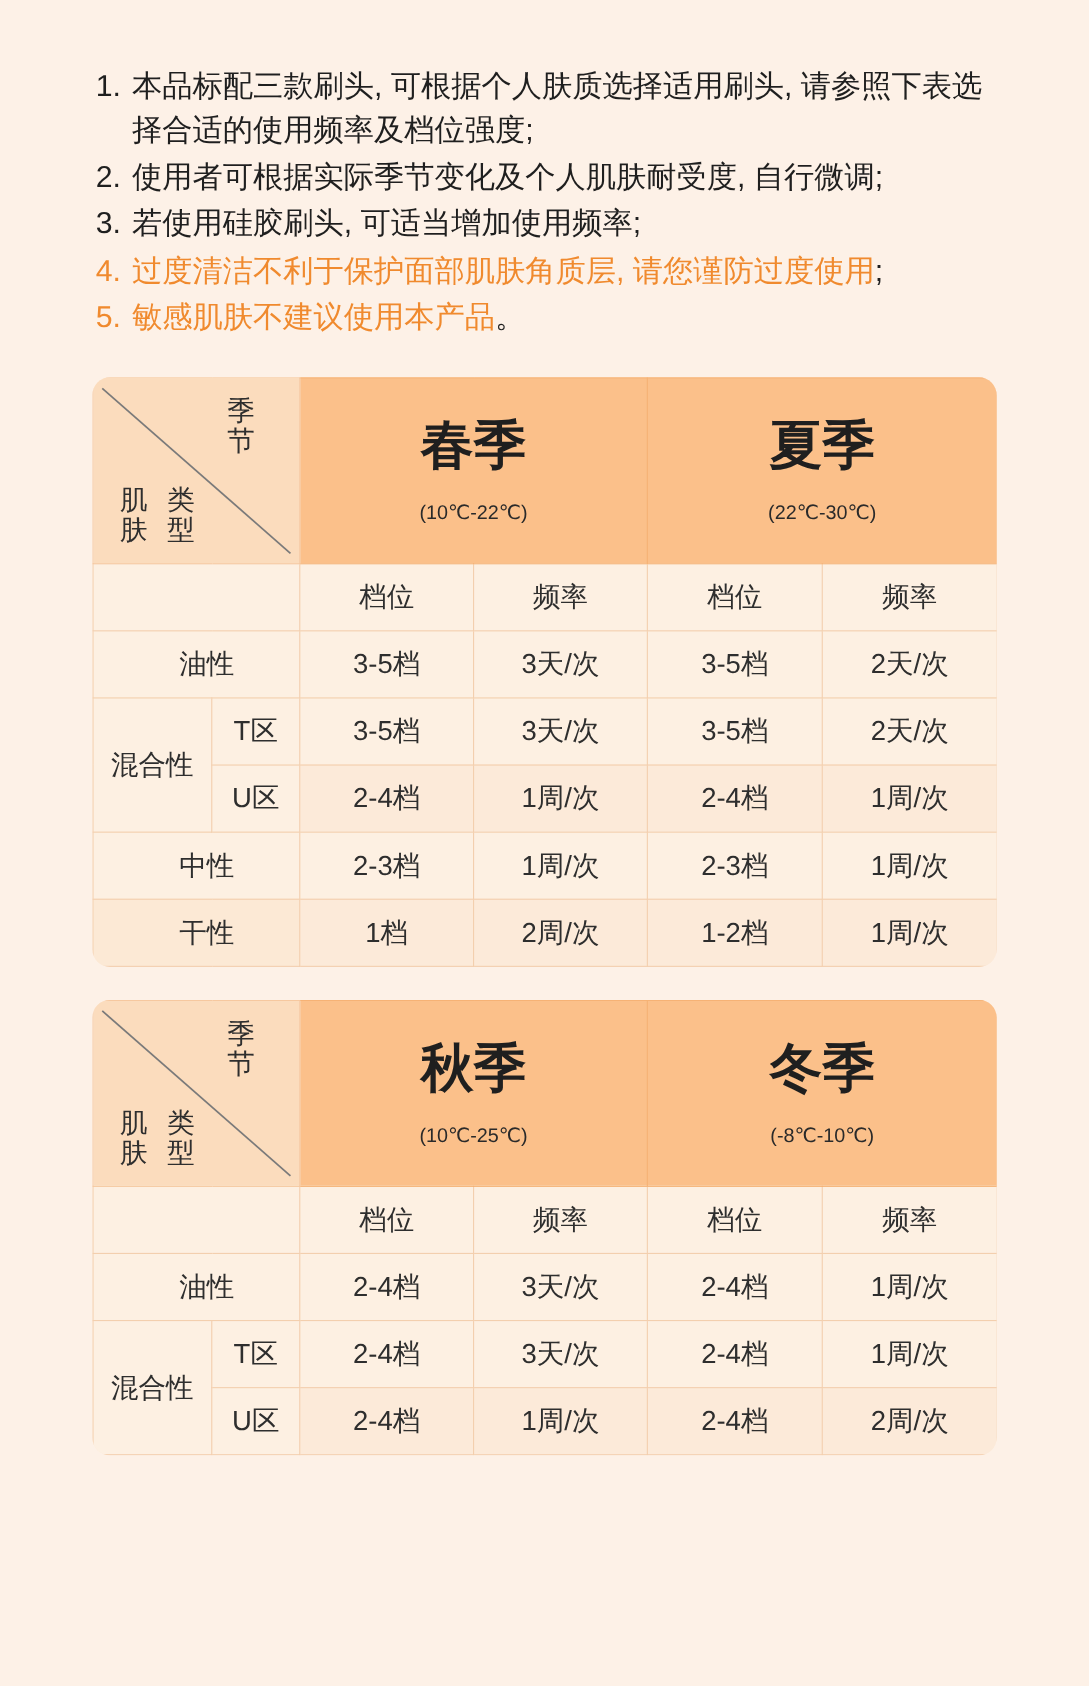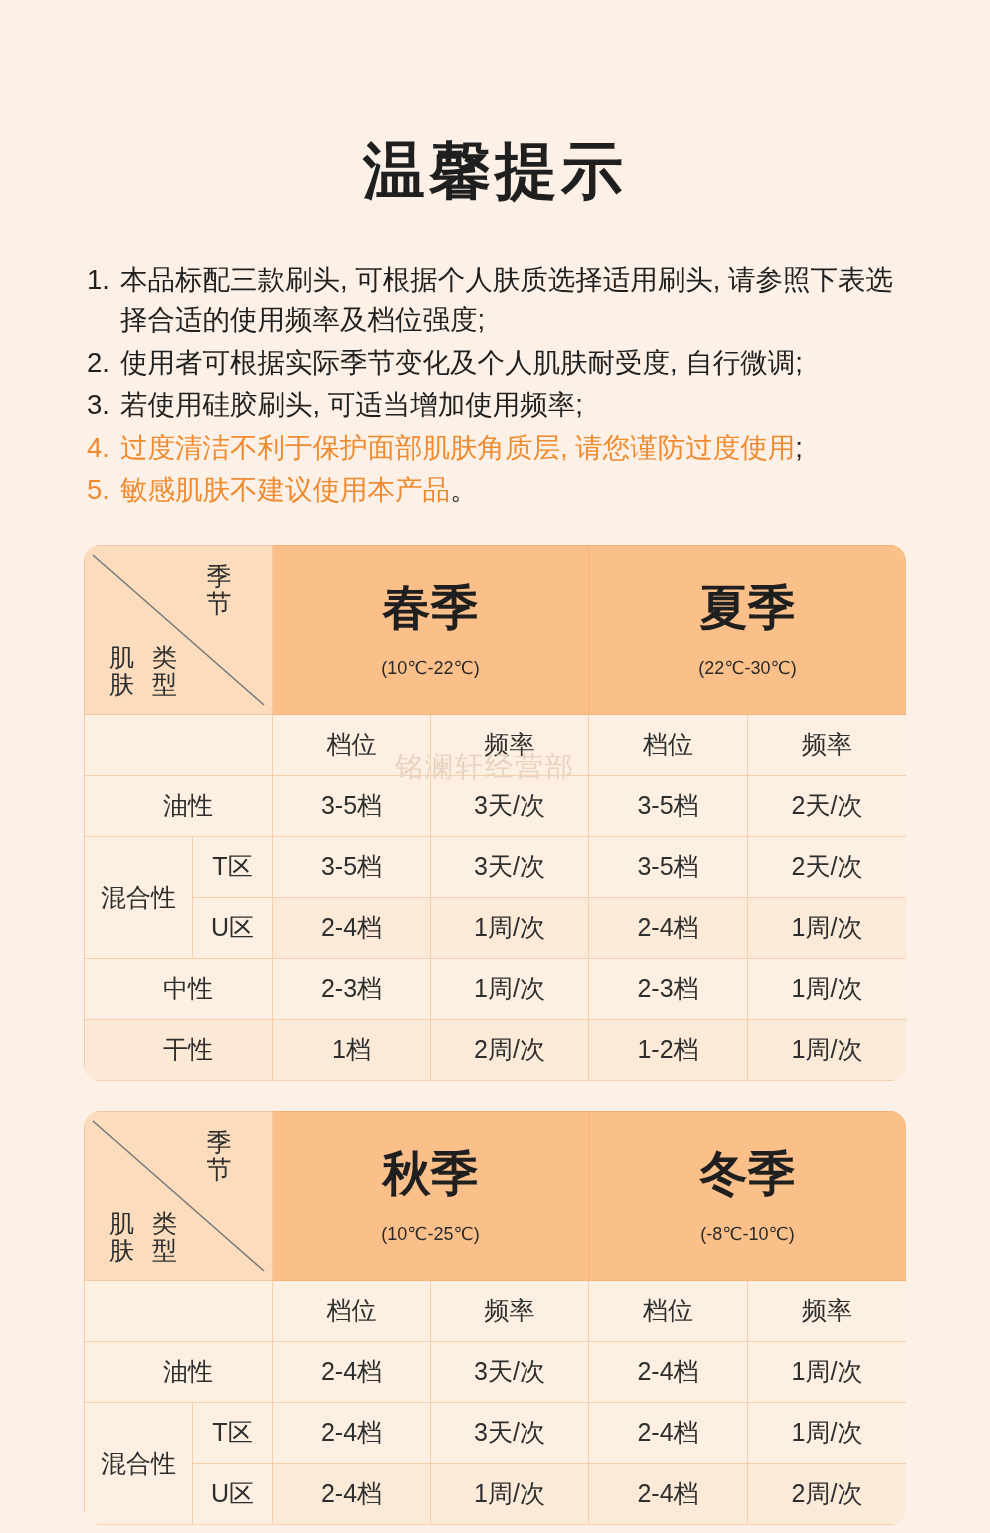--- a/index.html
+++ b/index.html
@@ -179,21 +179,20 @@
     letter-spacing: 2px;
     font-family: "Liberation Serif", serif;
     pointer-events: none;
   }
 </style>
 </head>
 <body>
 
 <div class="page">
 
-  <div class="title">温馨提示</div>
 
   <div class="notes">
     <div class="note">
       <div class="num">1.</div>
       <div class="txt">本品标配三款刷头, 可根据个人肤质选择适用刷头, 请参照下表选择合适的使用频率及档位强度;</div>
     </div>
     <div class="note">
       <div class="num">2.</div>
       <div class="txt">使用者可根据实际季节变化及个人肌肤耐受度, 自行微调;</div>
     </div>
@@ -350,15 +349,14 @@
         <td class="mix-sub">U区</td>
         <td class="val alt">2-4档</td>
         <td class="val alt">1周/次</td>
         <td class="val alt">2-4档</td>
         <td class="val alt">2周/次</td>
       </tr>
     </tbody>
       </table>
   </div>
 
-  <div class="watermark">铭澜轩经营部</div>
 
 </div>
 
 </body></html>

